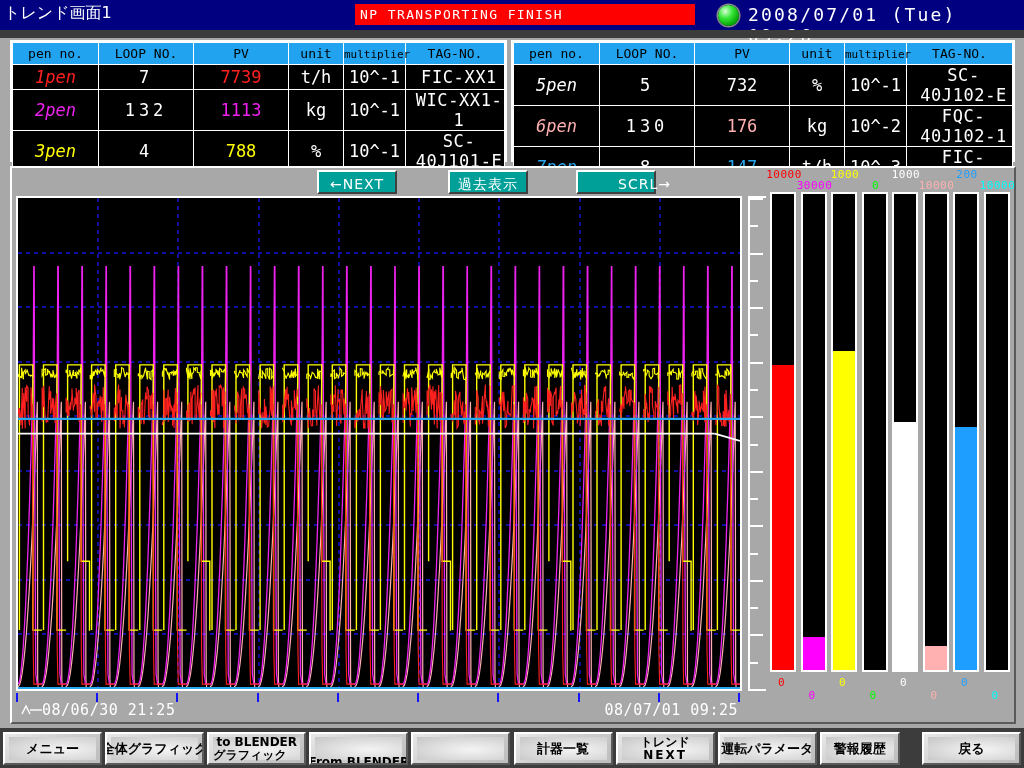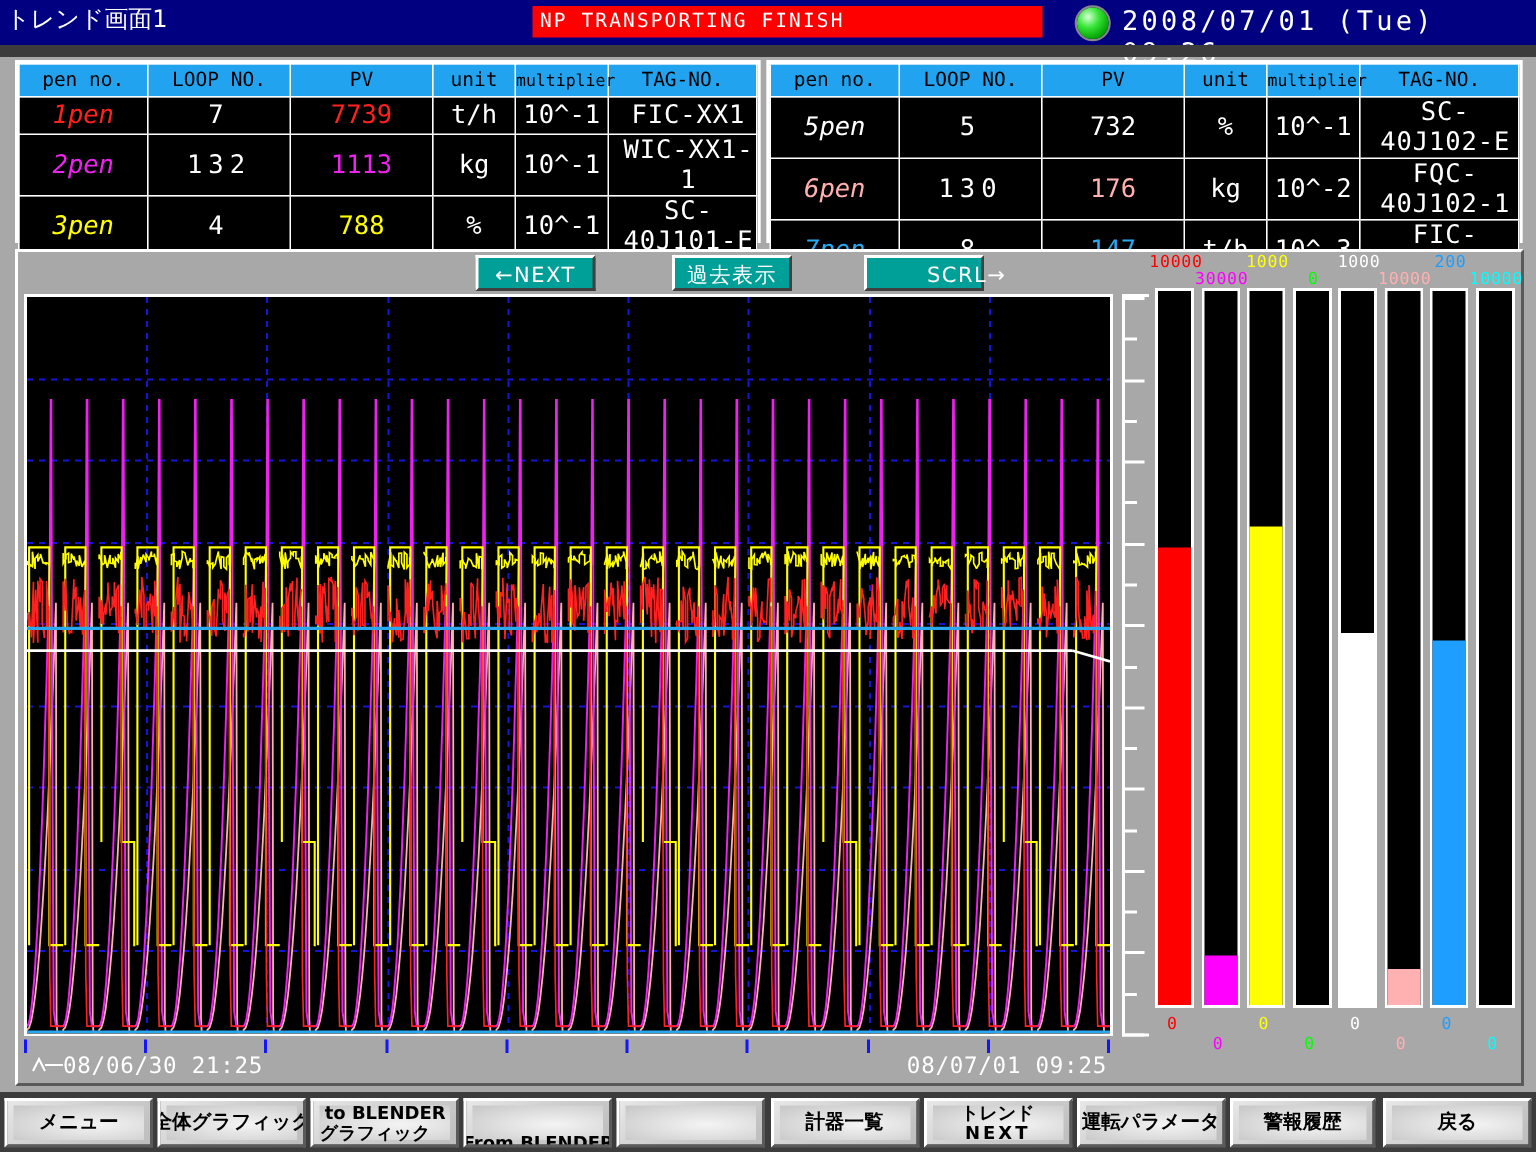--- a/index.html
+++ b/index.html
@@ -556,21 +556,21 @@
         <div class="tb-inner">
           <div class="tb-label l2" style="text-align: left;">トレンド</div>
           <div class="tb-label l2 wide" style="align-self: center;">NEXT</div>
         </div>
       </div>
       <div class="tb-btn" style="left: 717.7px; width: 99.1px;">
         <div class="tb-inner">
           <div class="tb-label">運転パラメータ</div>
         </div>
       </div>
-      <div class="tb-btn" style="left: 819.8px; width: 97px;">
+      <div class="tb-btn" style="left: 819.8px; width: 80px;">
         <div class="tb-inner">
           <div class="tb-label">警報履歴</div>
         </div>
       </div>
       <div class="tb-btn" style="left: 921.9px; width: 99.1px;">
         <div class="tb-inner">
           <div class="tb-label">戻る</div>
         </div>
       </div>
     </div>

